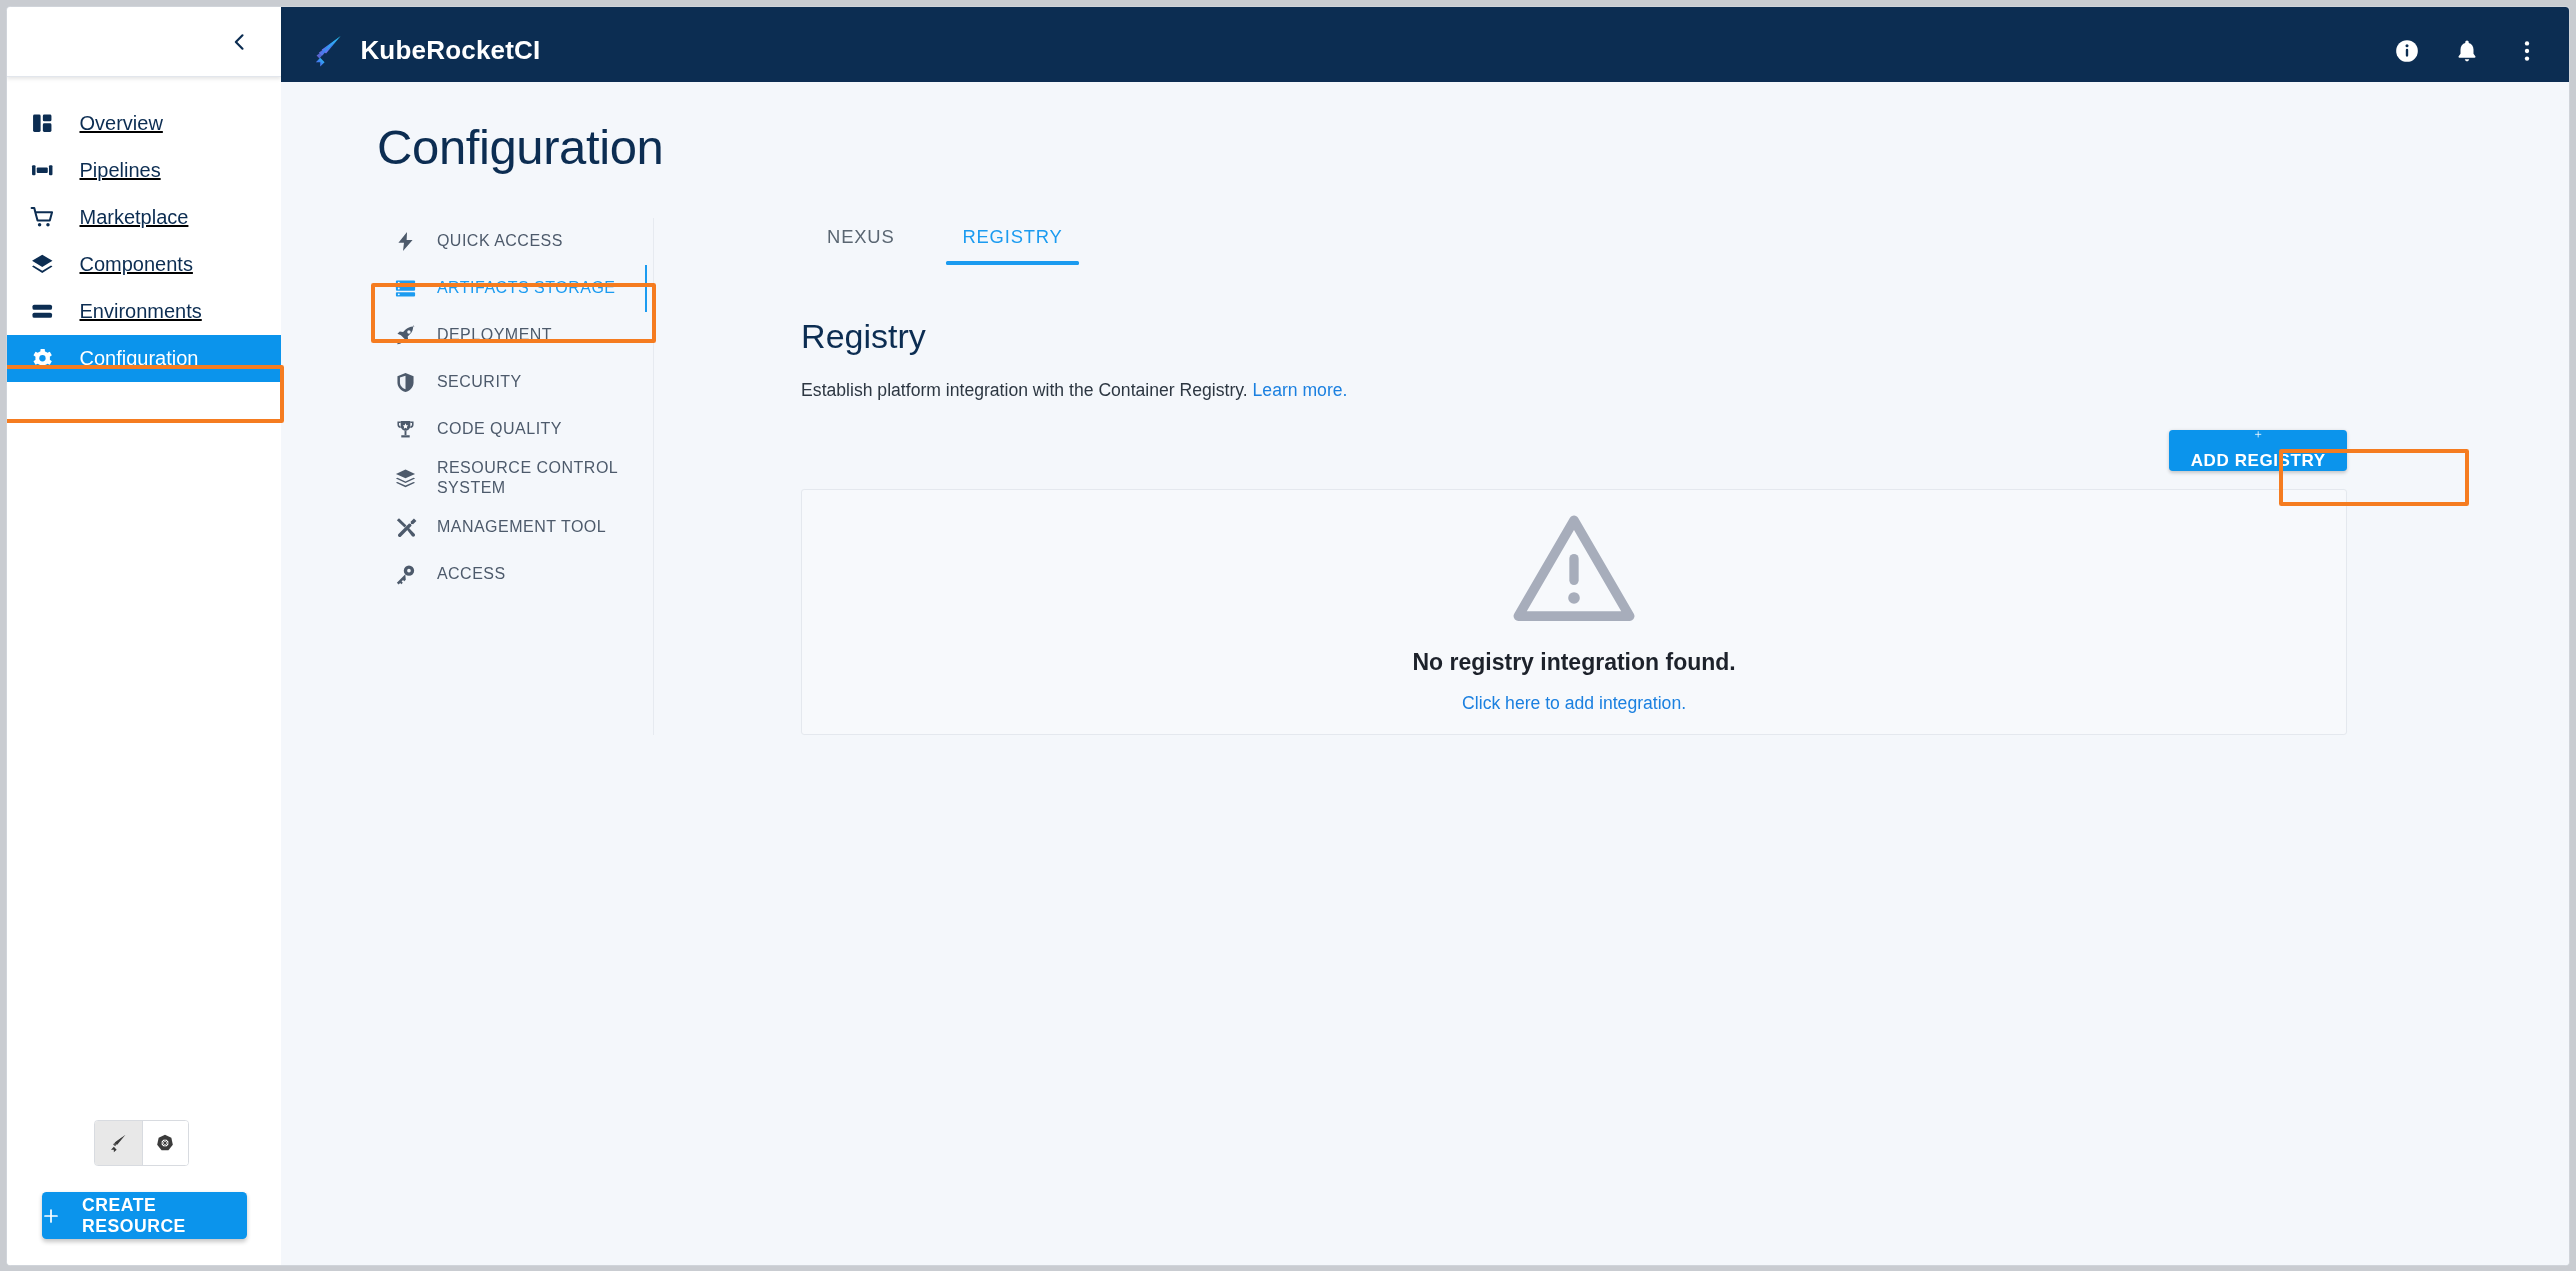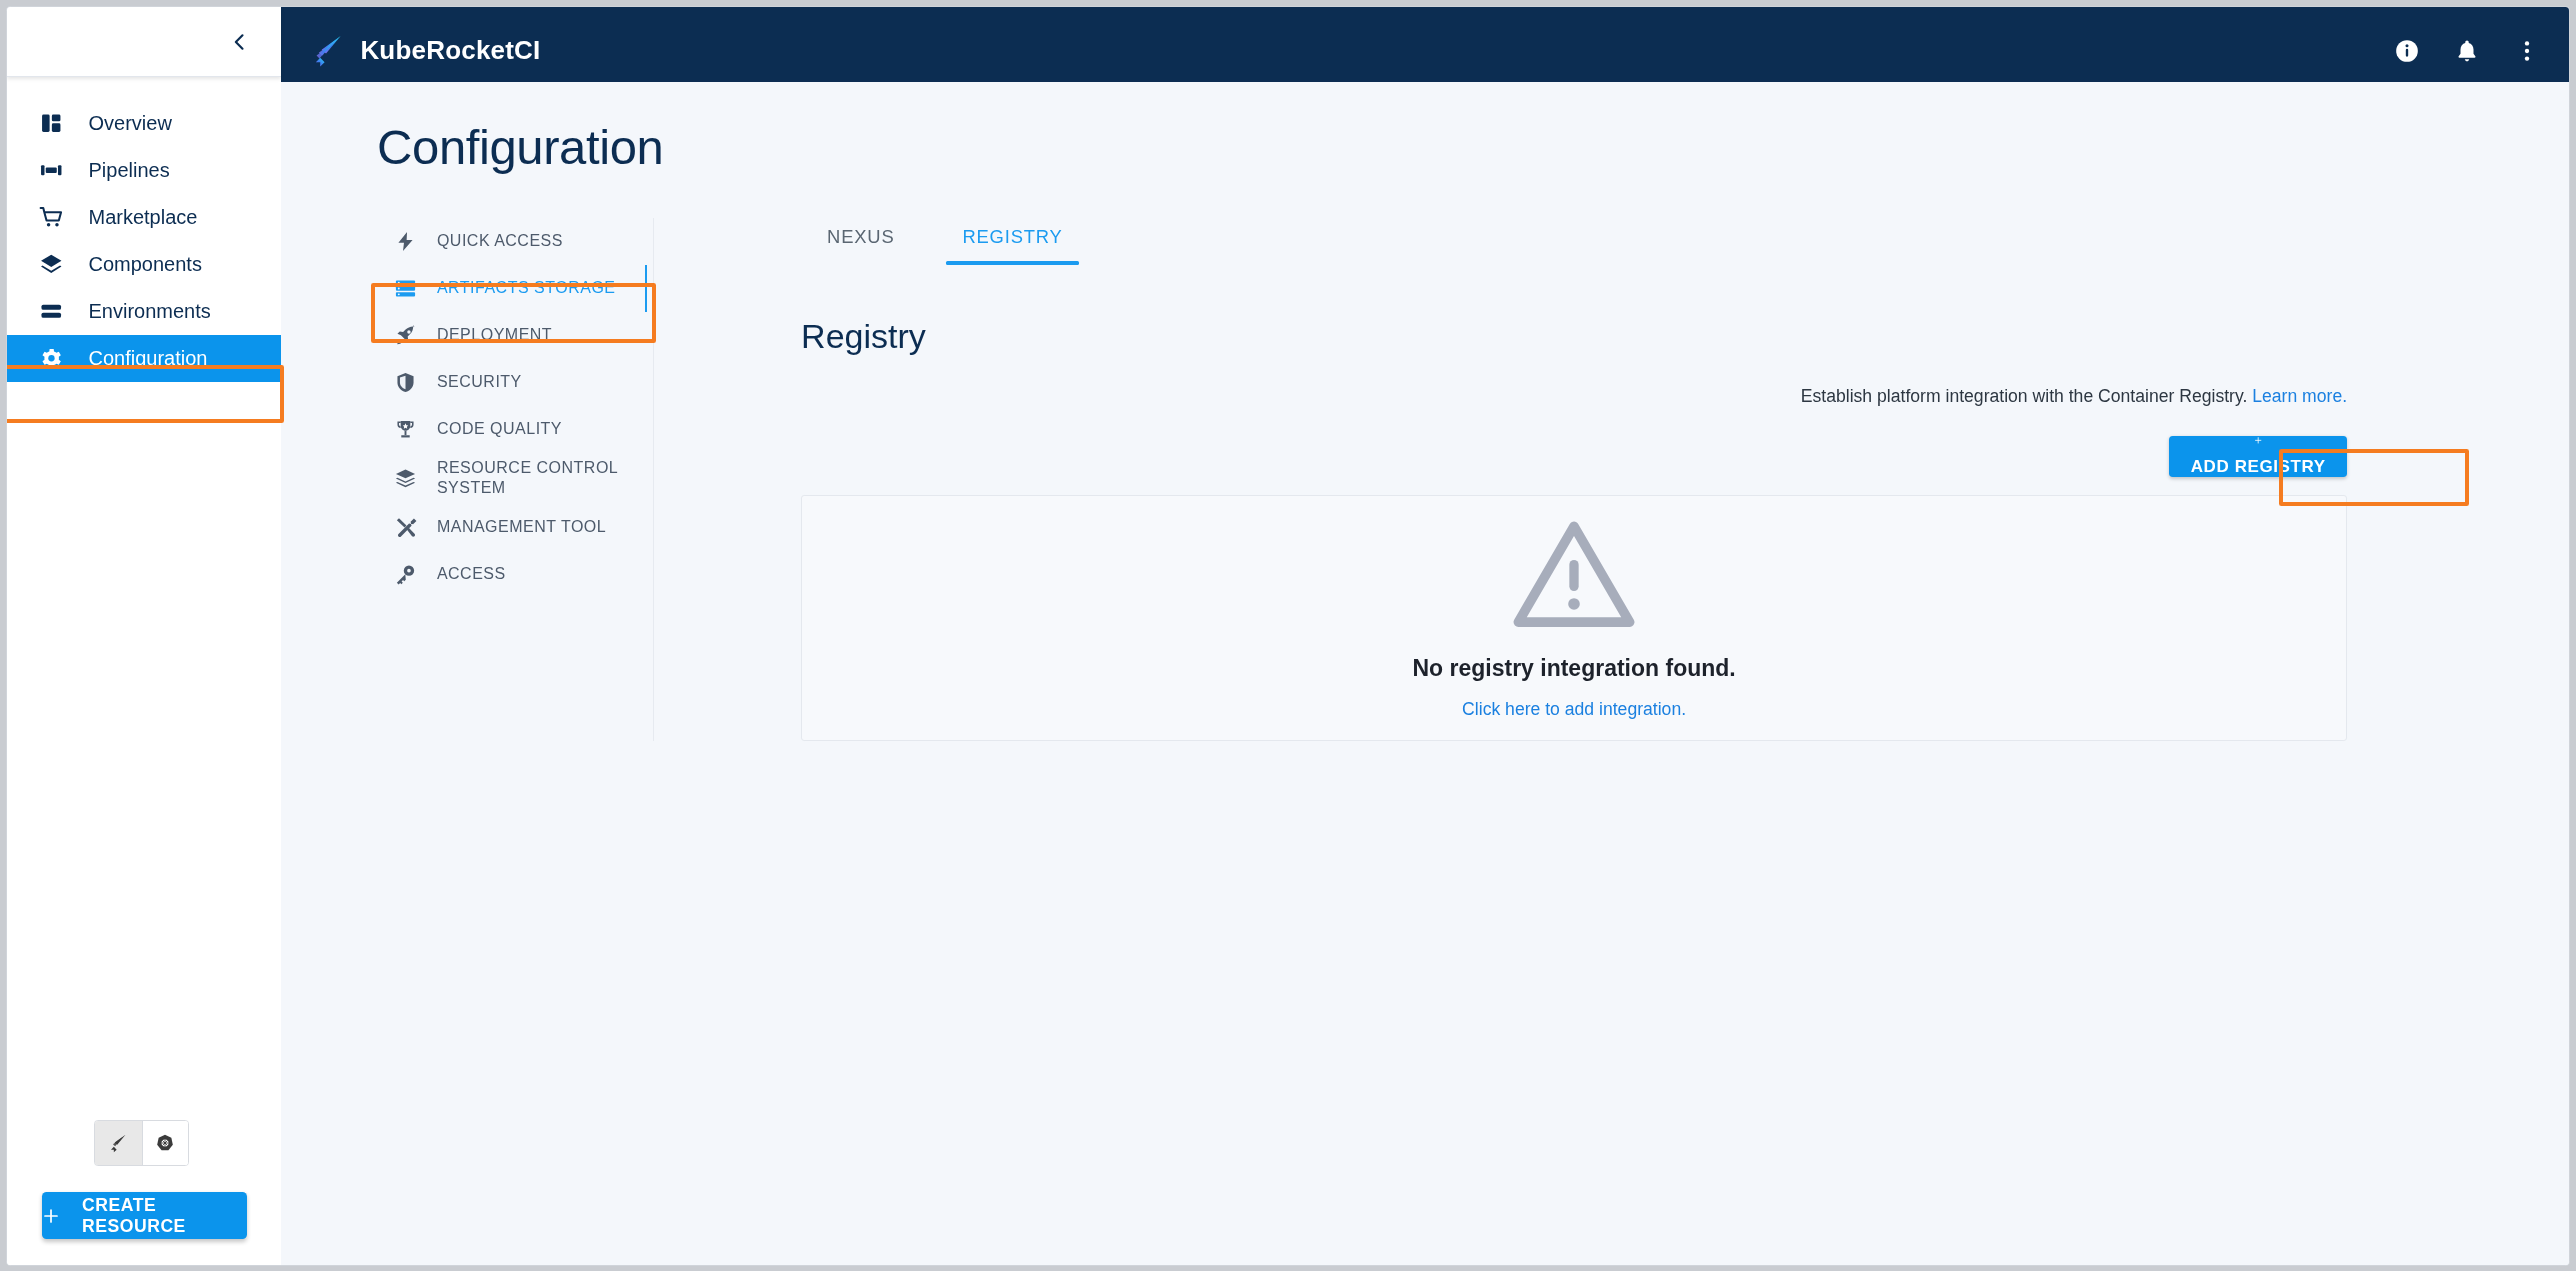--- a/index.html
+++ b/index.html
@@ -68,23 +68,24 @@
     width: 274px; bottom: 0;
     background: #ffffff;
     z-index: 5;
   }
   .side-list { padding-top: 23px; }
   .side-item {
     position: relative;
     display: flex;
     align-items: center;
     height: 47px;
-    padding-left: 29px;
+    padding-left: 20px;
     gap: 21.4px;
     cursor: pointer;
+    text-decoration: underline;
   }
   .side-item .s-ico {
     width: 31px; height: 31px;
     display: flex; align-items: center; justify-content: center;
     flex: 0 0 31px;
   }
   .side-item .s-label {
     font-size: 20px;
     color: #0c2d52;
     white-space: nowrap;
@@ -236,22 +237,21 @@
 
   .section-title {
     font-size: 34px;
     color: #0c2d52;
     font-weight: normal;
     margin-top: 52px;
   }
   .section-desc {
     font-size: 17.6px;
     color: #2d3742;
-    margin-top: 30px;
-    text-align: right;
+    margin-top: 24px;
   }
   .link { color: #1b80e0; text-decoration: none; cursor: pointer; }
 
   .action-bar {
     display: flex;
     justify-content: flex-end;
     margin-top: 29px;
     padding-right: 0;
   }
   .add-btn {

